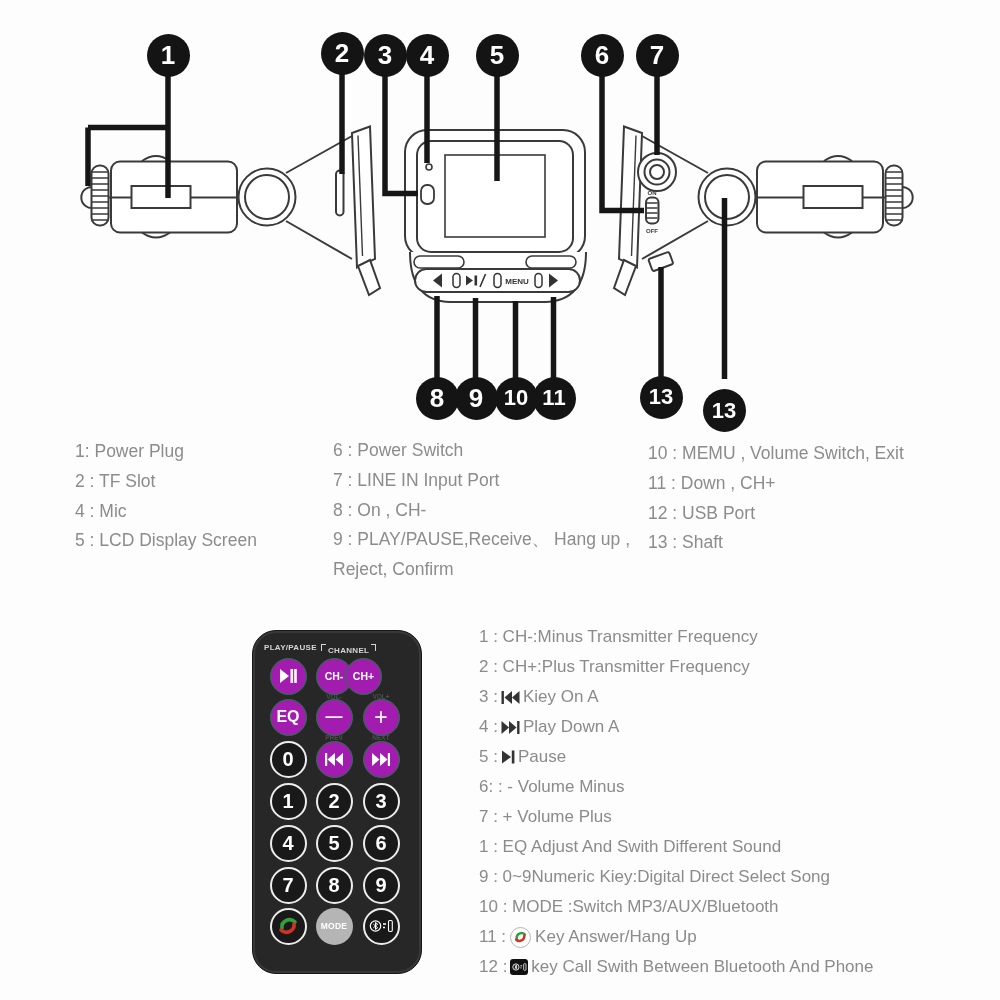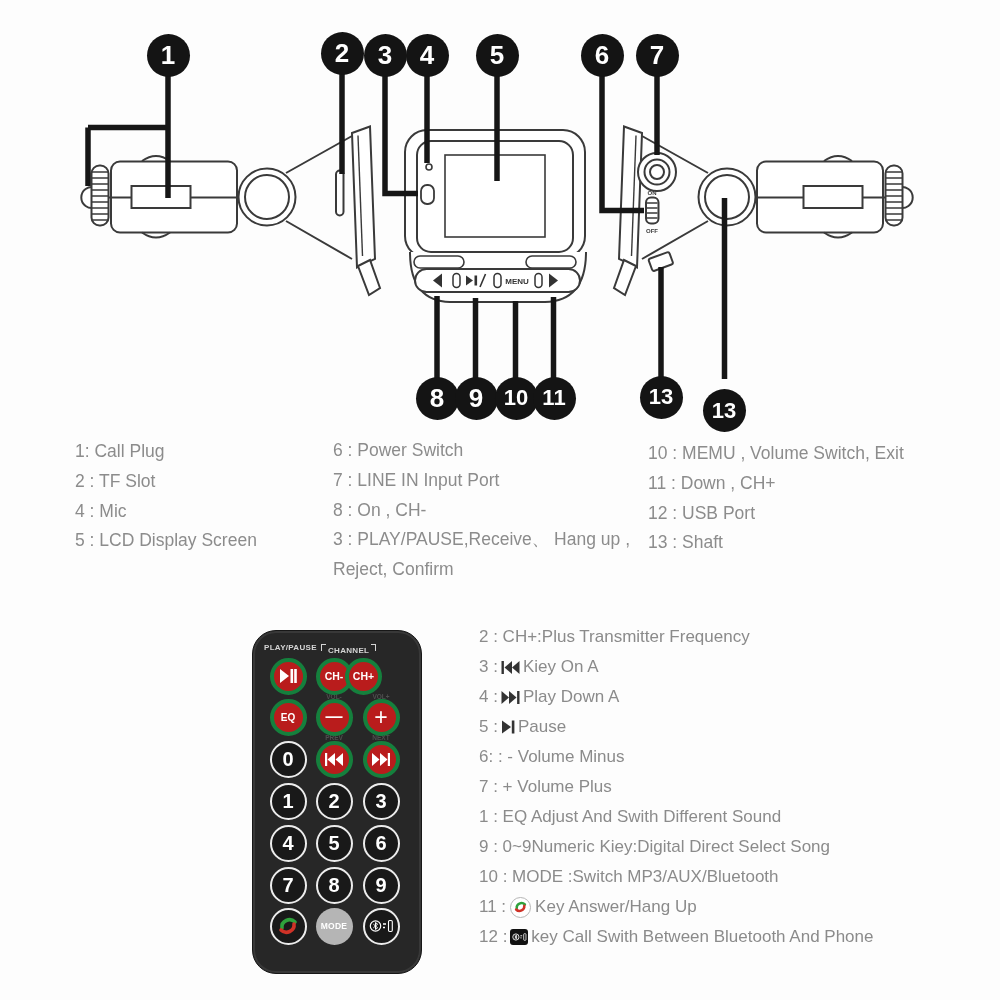--- a/index.html
+++ b/index.html
@@ -21,25 +21,25 @@
   
   .remote{position:absolute;left:252px;top:630px;width:168px;height:342px;background:#272727;border-radius:24px;
     border:1px solid #171717;box-shadow:inset 0 0 0 2px #383838;}
   .rhdr{position:absolute;color:#d5d5d5;font-size:8px;font-weight:bold;letter-spacing:.3px;}
   .bk{display:inline-block;width:4px;height:6px;border-color:#d5d5d5;vertical-align:2px;}
   .bk-l{border-left:1px solid;border-top:1px solid;margin-right:2px;}
   .bk-r{border-right:1px solid;border-top:1px solid;margin-left:2px;}
   .sublbl{position:absolute;color:#4f4f4f;font-size:6.5px;font-weight:bold;width:40px;text-align:center;z-index:1;}
   .rbtn{position:absolute;width:37px;height:37px;border-radius:50%;box-sizing:border-box;z-index:2;
     display:flex;align-items:center;justify-content:center;color:#fff;font-weight:bold;}
-  .rbtn.gray{background:#b91c1c;border:4px solid #15803d;}
+  .rbtn.gray{background:#a21caf;border:1px solid #15803d;}
   .rbtn.dark{background:#191919;border:2px solid #ececec;font-size:20px;}
   .rbtn.mode{background:#b5b5b5;font-size:8.5px;letter-spacing:.2px;}
   .rbtn.chan{font-size:10.5px;}
-  .rbtn.eq{font-size:10px;}
+  .rbtn.eq{font-size:16px;}
   .rbtn.minus{font-size:17px;}
   .rbtn.plus{font-size:23px;font-weight:normal;}
 </style>
 </head>
 <body>
 
 <div class="stage">
 
   <svg class="lineart" width="1000" height="440" viewBox="0 0 1000 440">
     <defs>
@@ -131,30 +131,30 @@
   <div class="callout" style="left:580.5px;top:33.5px">6</div>
   <div class="callout" style="left:635.5px;top:33.5px">7</div>
   <div class="callout" style="left:415.5px;top:376.5px">8</div>
   <div class="callout" style="left:454.5px;top:376.5px">9</div>
   <div class="callout wide" style="left:494.5px;top:376.5px">10</div>
   <div class="callout wide" style="left:532.5px;top:376.5px">11</div>
   <div class="callout wide" style="left:639.5px;top:375.5px">13</div>
   <div class="callout wide" style="left:702.5px;top:389px">13</div>
 
   <div class="leg" style="left:75px;top:437px">
-    <div>1: Call Plug</div>
+    <div>1: Power Plug</div>
     <div>2 : TF Slot</div>
     <div>4 : Mic</div>
     <div>5 : LCD Display Screen</div>
   </div>
   <div class="leg" style="left:333px;top:436px">
     <div>6 : Power Switch</div>
     <div>7 : LINE IN Input Port</div>
     <div>8 : On , CH-</div>
-    <div>3 : PLAY/PAUSE,Receive、 Hang up ,</div>
+    <div>9 : PLAY/PAUSE,Receive、 Hang up ,</div>
     <div>Reject, Confirm</div>
   </div>
   <div class="leg" style="left:648px;top:439px">
     <div>10 : MEMU , Volume Switch, Exit</div>
     <div>11 : Down , CH+</div>
     <div>12 : USB Port</div>
     <div>13 : Shaft</div>
   </div>
 
   <div class="remote">
@@ -218,20 +218,23 @@
         <circle cx="6.5" cy="8" r="5.2" stroke="#fff" stroke-width="1.2" fill="none"></circle>
         <path d="M6.5,4.5 V11.5 L8.6,9.8 L4.4,6.2 M4.4,9.8 L8.6,6.2 L6.5,4.5" stroke="#fff" stroke-width="1" fill="none"></path>
         <path d="M14,6 h3 M14,9.5 h2" stroke="#fff" stroke-width="1.4"></path>
         <rect x="19.5" y="2.5" width="3.8" height="11" rx="1.2" stroke="#fff" stroke-width="1.1" fill="none"></rect>
       </svg>
     </div>
   </div>
 
   <div class="rleg">
     <div class="row">
+        <span>1 : CH-:Minus Transmitter Frequency</span>
+      </div>
+    <div class="row">
         <span>2 : CH+:Plus Transmitter Frequency</span>
       </div>
     <div class="row">
         <span>3 :</span>
       <span class="licon">
           <svg width="19" height="13" viewBox="0 0 19 13">
             <rect x="0.5" y="0" width="2.4" height="13" fill="#333"></rect>
             <path d="M11,0 L3.5,6.5 L11,13 Z" fill="#333"></path>
             <path d="M18.5,0 L11,6.5 L18.5,13 Z" fill="#333"></path>
           </svg>

